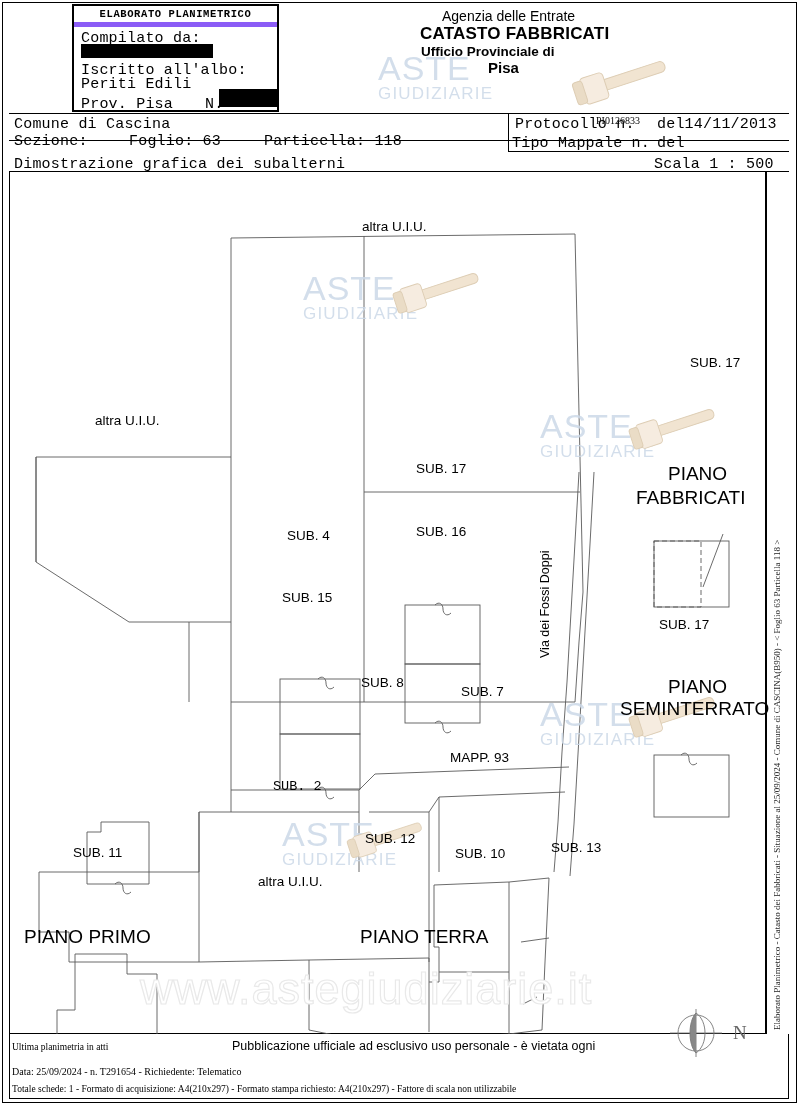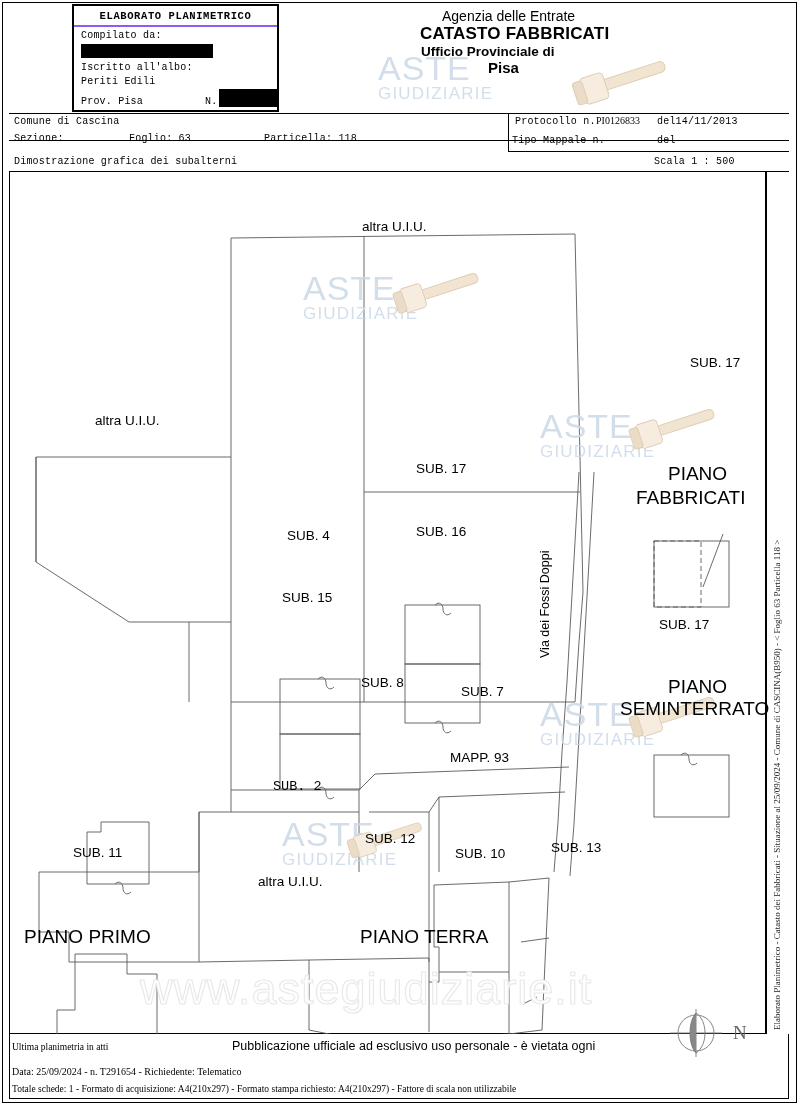--- a/index.html
+++ b/index.html
@@ -8,24 +8,24 @@
 
   
   #page{position:absolute;inset:0;}
   #outer-frame{position:absolute;left:2px;top:2px;width:795px;height:1101px;
       border:1px solid #000;box-sizing:border-box;}
 
   
   .hdr-box{position:absolute;box-sizing:border-box;border:1px solid #000;}
   #hdr-left{left:72px;top:4px;width:207px;height:108px;border-width:2px;}
   #hdr-title{position:absolute;left:0;top:0;width:100%;height:21px;
-      border-bottom:2px solid #8b5cf6;box-sizing:border-box;
+      border-bottom:5px solid #8b5cf6;box-sizing:border-box;
       font-family:"Liberation Mono",monospace;font-weight:bold;font-size:10.5px;
       letter-spacing:.6px;display:flex;align-items:center;justify-content:center;}
-  .mono{font-family:"Liberation Mono",monospace;font-size:10px;letter-spacing:.2px;}
+  .mono{font-family:"Liberation Mono",monospace;font-size:15px;letter-spacing:.2px;}
   #compilato{position:absolute;left:7px;top:24px;}
   #redact1{position:absolute;left:7px;top:38px;width:132px;height:14px;background:#000;}
   #iscritto{position:absolute;left:7px;top:56px;}
   #periti{position:absolute;left:7px;top:70px;}
   #prov{position:absolute;left:7px;top:90px;}
   #nlabel{position:absolute;left:131px;top:90px;}
   #redact2{position:absolute;left:145px;top:83px;width:60px;height:18px;background:#000;}
 
   
   #agency{position:absolute;left:420px;top:8px;width:330px;text-align:left;}

